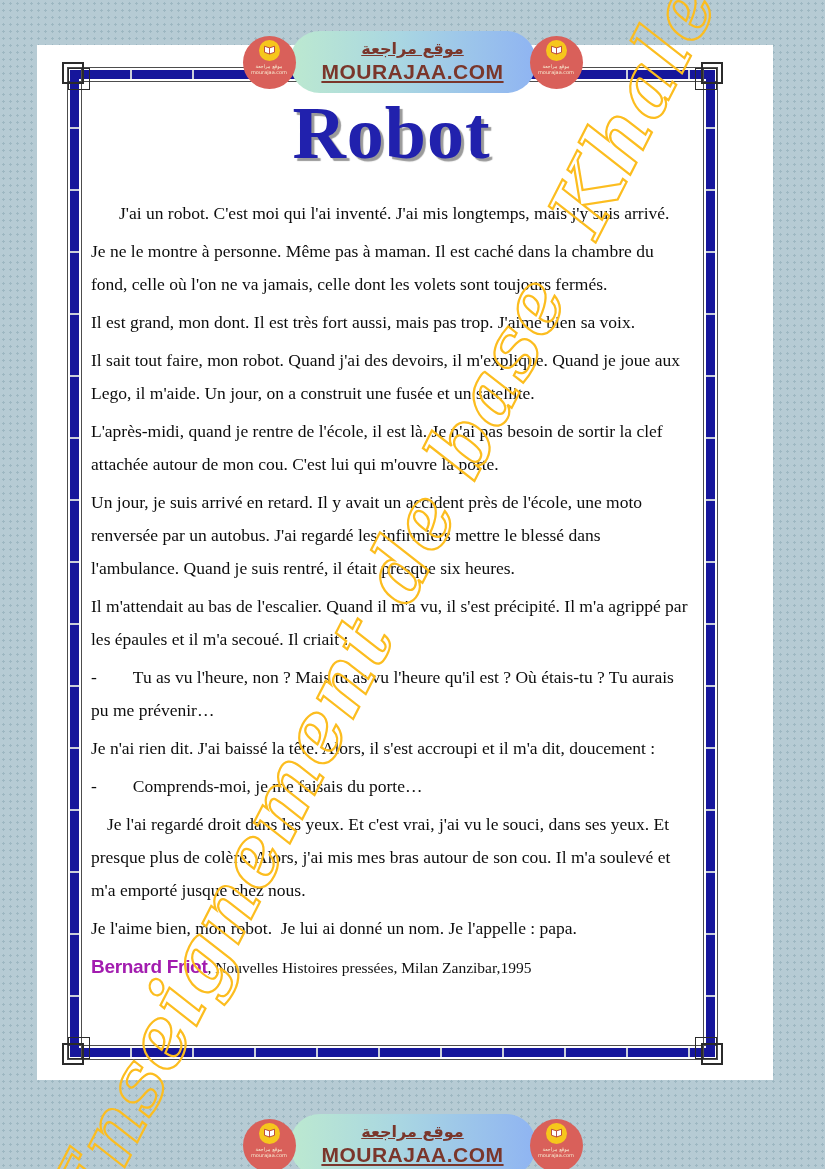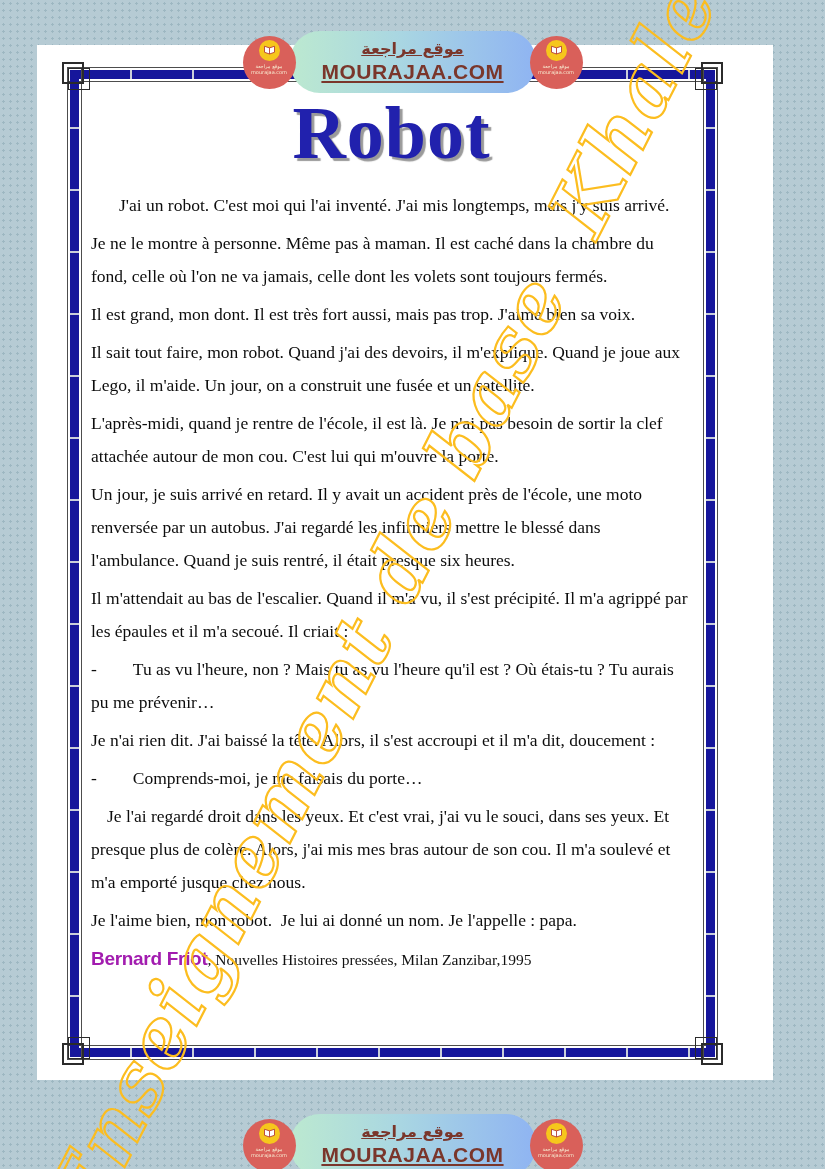--- a/index.html
+++ b/index.html
@@ -24,21 +24,21 @@
   .corner{position:absolute;width:22px;height:22px;z-index:3;}
   .corner::before{content:"";position:absolute;inset:0;border:2px solid #2b2b2b;}
   .corner::after{content:"";position:absolute;inset:0;border:1px solid #2b2b2b;}
   .corner-tl{left:-8px;top:-8px;}  .corner-tl::after{transform:translate(6px,6px);}
   .corner-tr{right:-8px;top:-8px;} .corner-tr::after{transform:translate(-6px,6px);}
   .corner-bl{left:-8px;bottom:-8px;}  .corner-bl::after{transform:translate(6px,-6px);}
   .corner-br{right:-8px;bottom:-8px;} .corner-br::after{transform:translate(-6px,-6px);}
 
   
   .content{position:absolute;inset:9px;padding:10px 14px 0 12px;overflow:hidden;}
-  h1.doc-title{margin:6px 0 16px;text-align:center;font-family:"Liberation Serif",serif;
+  h1.doc-title{margin:6px 0 24px;text-align:center;font-family:"Liberation Serif",serif;
     font-weight:bold;font-size:74px;line-height:1.05;color:#2121ad;
     text-shadow:3px 3px 1px #9a9a9a;letter-spacing:1px;}
   .text{font-size:17.5px;line-height:33px;color:#0d0d0d;}
   .text p{margin:0 0 5px;}
   .indent-lg{text-indent:28px;}
   .indent-sm{text-indent:16px;}
   .dash{display:inline-block;}
   .tab{display:inline-block;width:36px;}
   .author-line{margin-top:3px;}
   .author{font-family:"Liberation Sans",sans-serif;font-weight:bold;font-size:19px;

